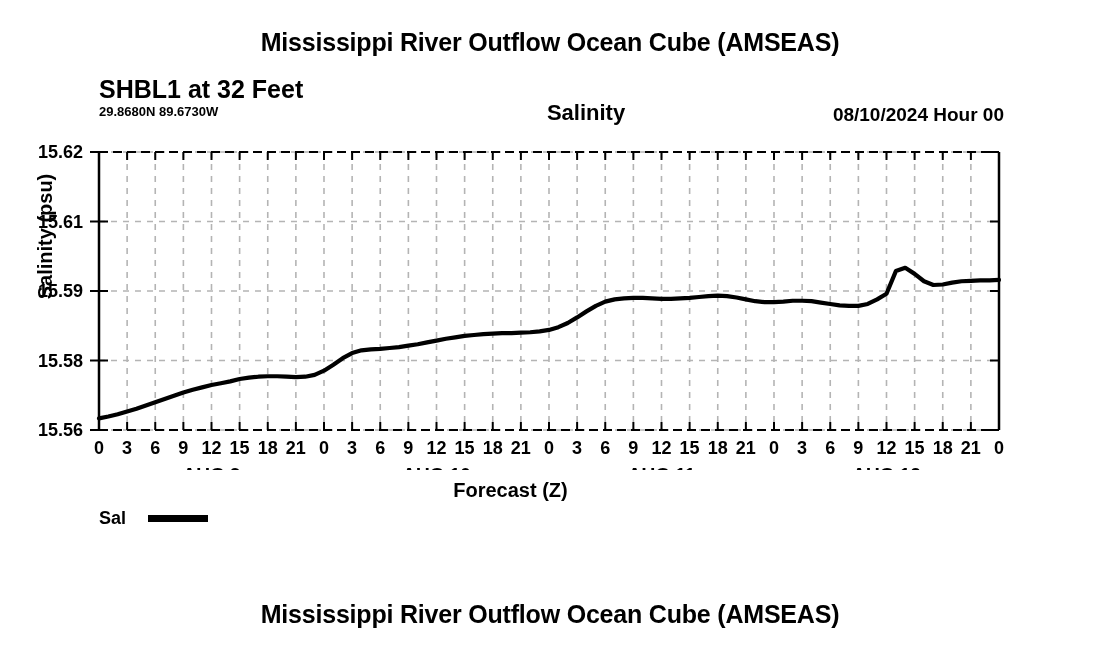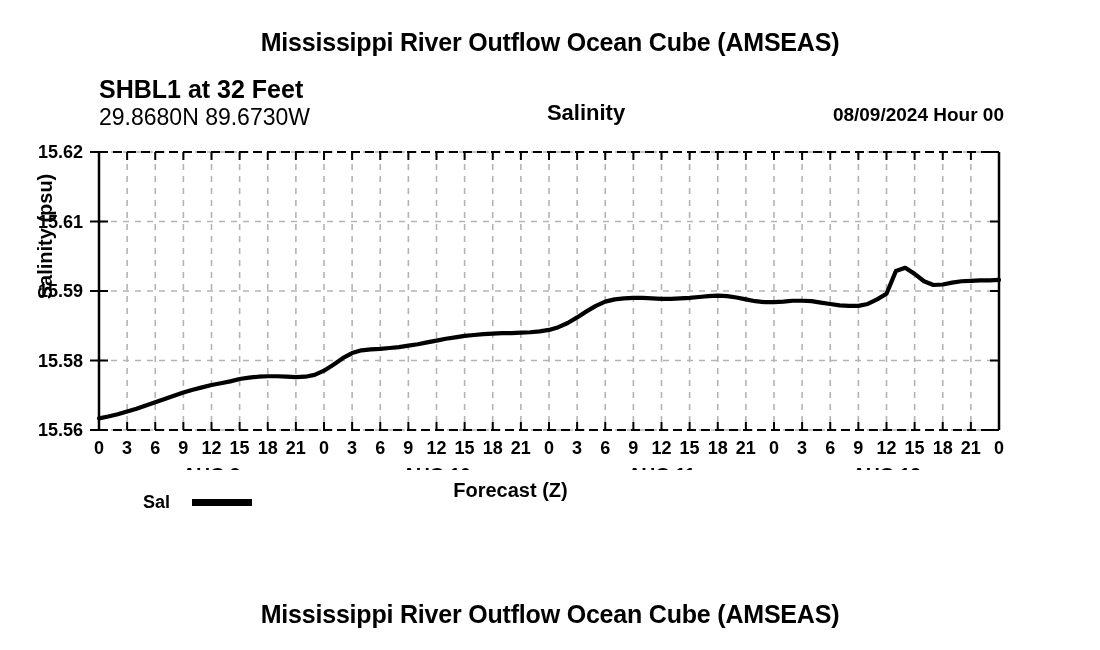--- a/index.html
+++ b/index.html
@@ -45,22 +45,22 @@
     position: absolute;
     left: 99px;
     top: 75px;
     font-size: 25px;
     font-weight: bold;
   }
   .hdr-coords {
     position: absolute;
     left: 99px;
     top: 104px;
-    font-size: 23px;
-    font-weight: normal;
+    font-size: 13px;
+    font-weight: bold;
   }
   .hdr-param {
     position: absolute;
     left: 0;
     top: 100px;
     width: 1100px;
     text-align: center;
     font-size: 22px;
     font-weight: bold;
     padding-left: 36px;
@@ -93,24 +93,23 @@
     left: 0;
     top: 479px;
     width: 1021px;
     text-align: center;
     font-size: 20px;
     font-weight: bold;
   }
   .legend {
     position: absolute;
     left: 99px;
-    top: 492px;
+    top: 508px;
     display: flex;
     align-items: center;
-    margin-left: 44px;
   }
   .legend-label {
     font-size: 18px;
     font-weight: bold;
     margin-right: 22px;
   }
   .legend-swatch {
     width: 60px;
     height: 7px;
     background: #000000;
@@ -127,21 +126,21 @@
 </head>
 <body>
 
 <div class="page">
 
   <div class="title-top">Mississippi River Outflow Ocean Cube (AMSEAS)</div>
 
   <div class="hdr-station">SHBL1 at 32 Feet</div>
   <div class="hdr-coords">29.8680N  89.6730W</div>
   <div class="hdr-param">Salinity</div>
-  <div class="hdr-datetime">08/09/2024 Hour 00</div>
+  <div class="hdr-datetime">08/10/2024 Hour 00</div>
 
   <svg class="chart-svg" id="chart" width="1100" height="470">
     <g id="grid-group">
         <line x1="127.125" y1="152" x2="127.125" y2="430" stroke="#b4b4b4" stroke-width="1.6" stroke-dasharray="6 6"></line>
         <line x1="155.25" y1="152" x2="155.25" y2="430" stroke="#b4b4b4" stroke-width="1.6" stroke-dasharray="6 6"></line>
         <line x1="183.375" y1="152" x2="183.375" y2="430" stroke="#b4b4b4" stroke-width="1.6" stroke-dasharray="6 6"></line>
         <line x1="211.5" y1="152" x2="211.5" y2="430" stroke="#b4b4b4" stroke-width="1.6" stroke-dasharray="6 6"></line>
         <line x1="239.625" y1="152" x2="239.625" y2="430" stroke="#b4b4b4" stroke-width="1.6" stroke-dasharray="6 6"></line>
         <line x1="267.75" y1="152" x2="267.75" y2="430" stroke="#b4b4b4" stroke-width="1.6" stroke-dasharray="6 6"></line>
         <line x1="295.875" y1="152" x2="295.875" y2="430" stroke="#b4b4b4" stroke-width="1.6" stroke-dasharray="6 6"></line>

